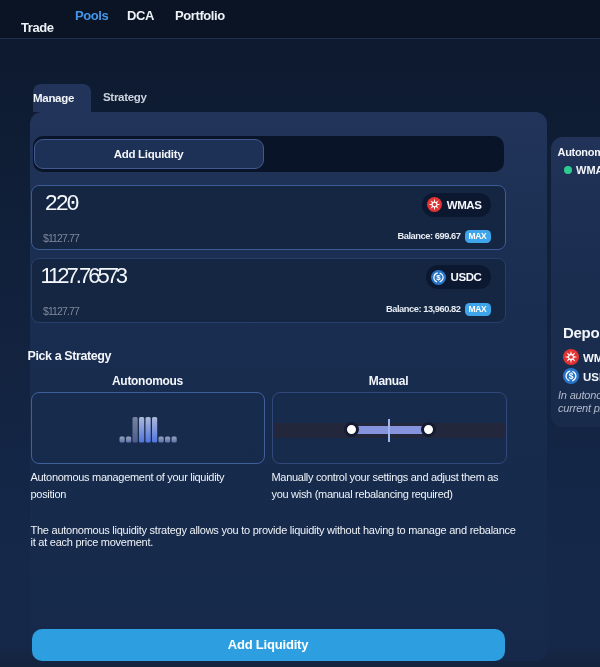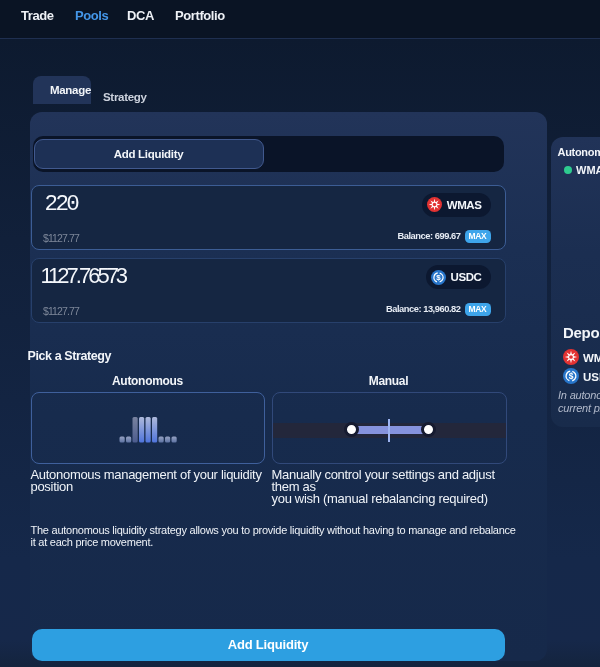--- a/index.html
+++ b/index.html
@@ -3,22 +3,22 @@
 <style>
 html,body{margin:0;padding:0;}
 #page{position:relative;width:600px;height:667px;overflow:hidden;
  font-family:"Liberation Sans",sans-serif;
  background:linear-gradient(180deg,#0d1a2f 38px,#11203a 240px,#15284a 560px,#16284a 640px,#14243e 667px);}
 .abs{position:absolute;}
 #nav{left:0;top:0;width:600px;height:38px;background:#0a1424;border-bottom:1px solid #1f2f50;}
 .navitem{position:absolute;top:7.5px;font-size:13px;font-weight:bold;color:#eef1f6;letter-spacing:-0.4px;}
 #card{left:30px;top:112px;width:517px;height:549px;border-radius:12px;
  background:linear-gradient(180deg,#223459 0%,#1b2f53 25%,#172b4d 55%,#16294a 100%);}
-#tabmanage{left:33px;top:76px;width:58px;height:28px;background:#223459;border-radius:8px 8px 0 0;
- color:#f2f5f9;font-size:11.5px;font-weight:bold;text-align:right;line-height:29px;letter-spacing:-0.3px;}
+#tabmanage{left:33px;top:84px;width:58px;height:28px;background:#223459;border-radius:8px 8px 0 0;
+ color:#f2f5f9;font-size:11.5px;font-weight:bold;text-align:left;line-height:29px;letter-spacing:-0.3px;}
 #tabanalytics{left:103px;top:91px;font-size:11.5px;font-weight:bold;color:#ccd2dd;letter-spacing:-0.3px;}
 #seg{left:33px;top:136px;width:471px;height:36px;background:#0a1428;border-radius:10px;}
 #segactive{left:33.5px;top:138.5px;width:228px;height:28px;background:#1d3055;border:1px solid #41598e;border-radius:9px;
  color:#f2f5f9;font-size:11.5px;font-weight:bold;text-align:center;line-height:28px;letter-spacing:-0.3px;}
 #segoff{left:264px;top:139px;width:240px;height:30px;color:#edf1f7;font-size:11.5px;font-weight:bold;text-align:center;line-height:30px;letter-spacing:-0.3px;}
 .incard{width:473.5px;background:#152642;border-radius:8px;}
 #in1{left:30.5px;top:185px;height:62.5px;border:1.5px solid #3c5d95;}
 #in2{left:30.5px;top:257.5px;height:63px;border:1px solid #27406b;}
 .amt{color:#f4f7fb;}
 #amt1{left:13px;top:4.5px;font-family:"Liberation Mono",monospace;font-size:22.5px;letter-spacing:-2.6px;}
@@ -29,21 +29,21 @@
 .balrow{position:absolute;right:14.5px;bottom:6px;display:flex;align-items:center;}
 .bal{color:#e7ecf4;font-size:9.3px;font-weight:600;letter-spacing:-0.45px;}
 .max{margin-left:4px;background:#3ea5eb;color:#fff;font-size:8.5px;font-weight:bold;border-radius:4.5px;padding:1.5px 4px;letter-spacing:-0.3px;}
 #pick{left:27.5px;top:348.5px;font-size:12.5px;font-weight:bold;color:#f2f5f9;letter-spacing:-0.4px;}
 .blabel{position:absolute;top:373.5px;font-size:12px;font-weight:bold;color:#f2f5f9;letter-spacing:-0.3px;text-align:center;}
 #lab1{left:30px;width:235px;}
 #lab2{left:271px;width:235px;}
 .sbox{position:absolute;top:391.5px;height:70px;border-radius:8px;}
 #box1{left:30.5px;width:232px;border:1px solid #3f609c;}
 #box2{left:271.5px;width:233px;border:1px solid #31497a;overflow:hidden;}
-.bdesc{position:absolute;font-size:13px;color:#eff3f8;letter-spacing:-0.3px;line-height:12px;}
+.bdesc{position:absolute;font-size:11px;color:#eff3f8;letter-spacing:-0.3px;line-height:17px;}
 #desc1{left:30.5px;top:469px;width:240px;}
 #desc2{left:271.5px;top:469px;width:240px;}
 .para{position:absolute;left:30.5px;font-size:11px;color:#eff3f8;letter-spacing:-0.25px;line-height:12.3px;width:520px;}
 #btn{left:31.5px;top:629px;width:473px;height:32px;background:#2d9fe1;border-radius:10px;
  color:#fff;font-size:13px;font-weight:bold;text-align:center;line-height:32px;letter-spacing:-0.2px;}
 #rcard{left:551px;top:137px;width:90px;height:290px;border-radius:12px;
  background:linear-gradient(180deg,#213358 0%,#1b2e51 40%,#182b4b 100%);}
 #rtitle{left:6.5px;top:9px;font-size:11px;font-weight:bold;color:#f2f5f9;letter-spacing:-0.3px;}
 #rdot{left:12.5px;top:29px;width:8px;height:8px;border-radius:50%;background:#2ecb8f;}
 #rwmas{left:25px;top:26.5px;font-size:11px;font-weight:bold;color:#f2f5f9;}
@@ -52,21 +52,21 @@
 .rtok{position:absolute;left:32px;font-size:11.5px;font-weight:bold;color:#f2f5f9;}
 #rital{left:7px;top:252px;font-size:11px;font-style:italic;color:#b2bacb;letter-spacing:-0.2px;line-height:12.5px;white-space:nowrap;}
 #track{left:0;right:0;top:30px;height:15px;background:#23273b;position:absolute;}
 #trackact{left:79px;top:33.5px;width:78px;height:8px;background:#8693dd;position:absolute;}
 #tick{left:115px;top:26px;width:2px;height:23px;background:#9db4f2;position:absolute;}
 .handle{position:absolute;top:29.5px;width:9px;height:9px;background:#fff;border:3.5px solid #161b30;border-radius:50%;}
 </style></head>
 <body>
 <div id="page">
   <div id="nav" class="abs"></div>
-  <div class="navitem" style="left:21px;">Trade</div>
+  <div class="navitem" style="left:21px;margin-top:12px;">Trade</div>
   <div class="navitem" style="left:75px;color:#4496e8;">Pools</div>
   <div class="navitem" style="left:127px;">DCA</div>
   <div class="navitem" style="left:175px;">Portfolio</div>
 
   <div id="tabmanage" class="abs">Manage</div>
   <div id="tabanalytics" class="abs">Strategy</div>
   <div id="card" class="abs"></div>
 
   <div id="seg" class="abs"></div>
   <div id="segactive" class="abs">Add Liquidity</div>

